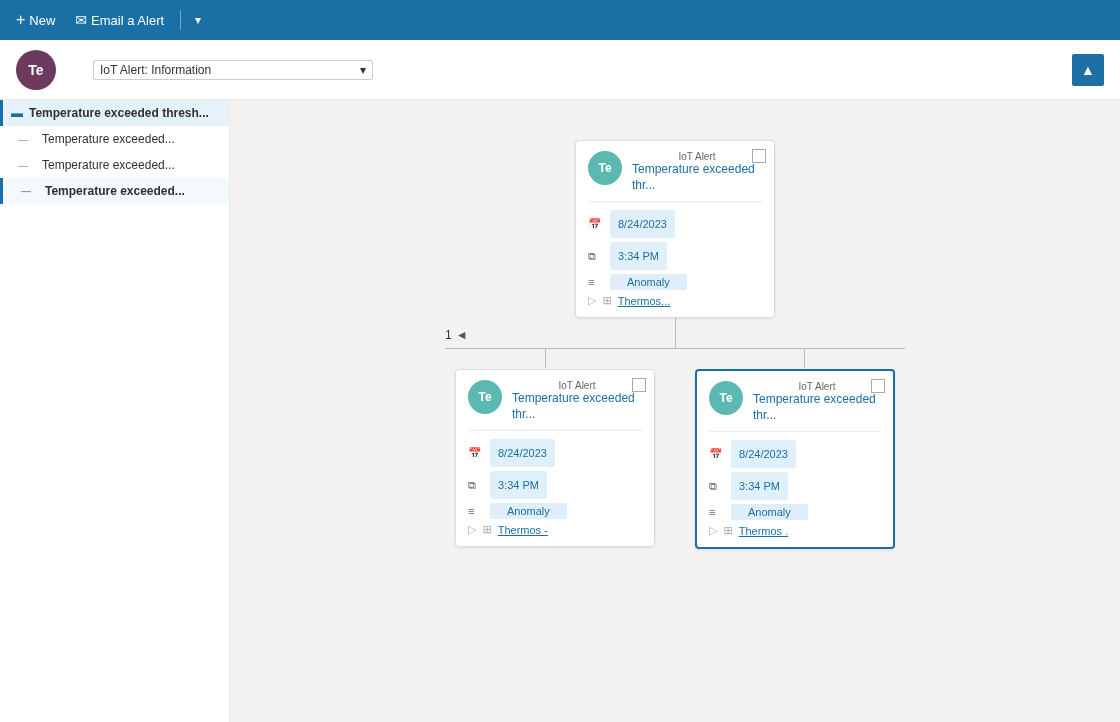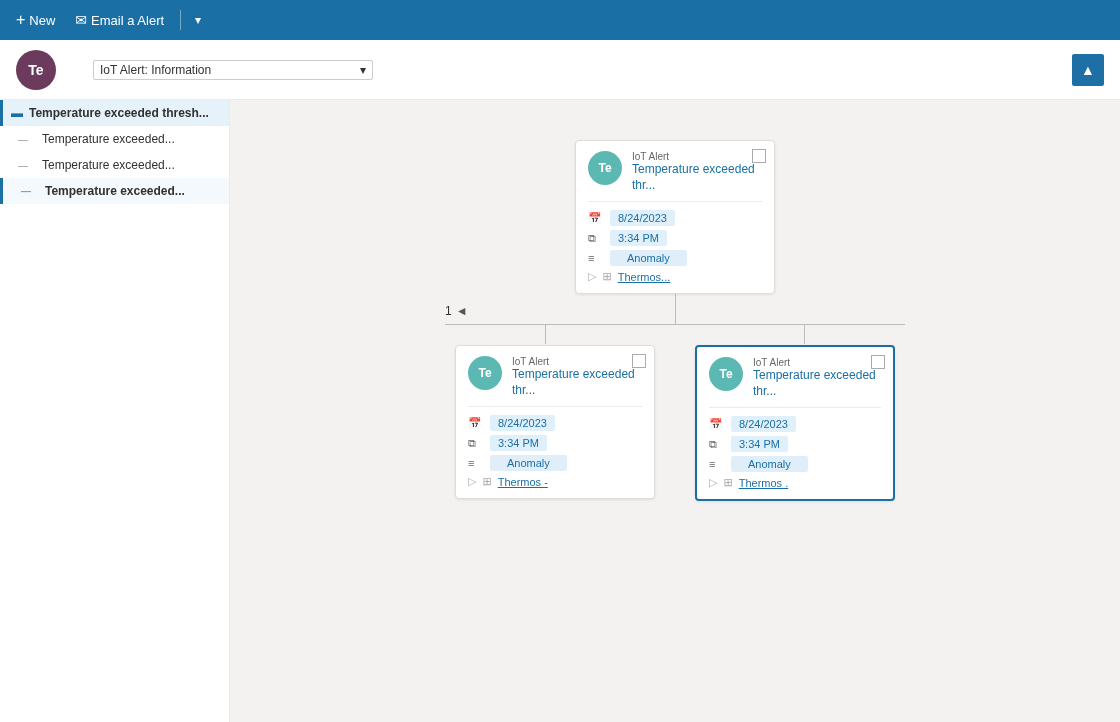--- a/index.html
+++ b/index.html
@@ -143,30 +143,30 @@
     .node-card-inner { padding: 10px 12px; }
     .node-header { display: flex; gap: 10px; align-items: flex-start; }
     .node-avatar {
       width: 34px; height: 34px; border-radius: 50%;
       background: #5cb8b2;
       color: white;
       display: flex; align-items: center; justify-content: center;
       font-size: 12px; font-weight: 600; flex-shrink: 0;
     }
     .node-info { flex: 1; min-width: 0; }
-    .node-type { font-size: 10px; color: #666; }
+    .node-type { font-size: 10px; color: #666; text-align: center; }
     .node-title { font-size: 12px; color: #1a6fa5; font-weight: 400; line-height: 1.3; }
     .node-divider { height: 1px; background: #edebe9; margin: 8px 0; }
     .node-field {
       display: flex; align-items: center; gap: 6px;
       margin-bottom: 4px;
     }
     .node-field-badge {
       background: #e0f0fa; color: #1a6fa5;
-      padding: 2px 8px; border-radius: 2px; font-size: 11px;
+      padding: 8px 8px; border-radius: 2px; font-size: 11px;
     }
     .node-field-icon { color: #666; font-size: 11px; width: 16px; }
     .node-anomaly-badge {
       background: #e0eef9; color: #1a6fa5;
       padding: 2px 17px; border-radius: 2px; font-size: 11px;
     }
     .node-footer {
       display: flex; align-items: center; gap: 6px;
       margin-top: 4px;
     }

